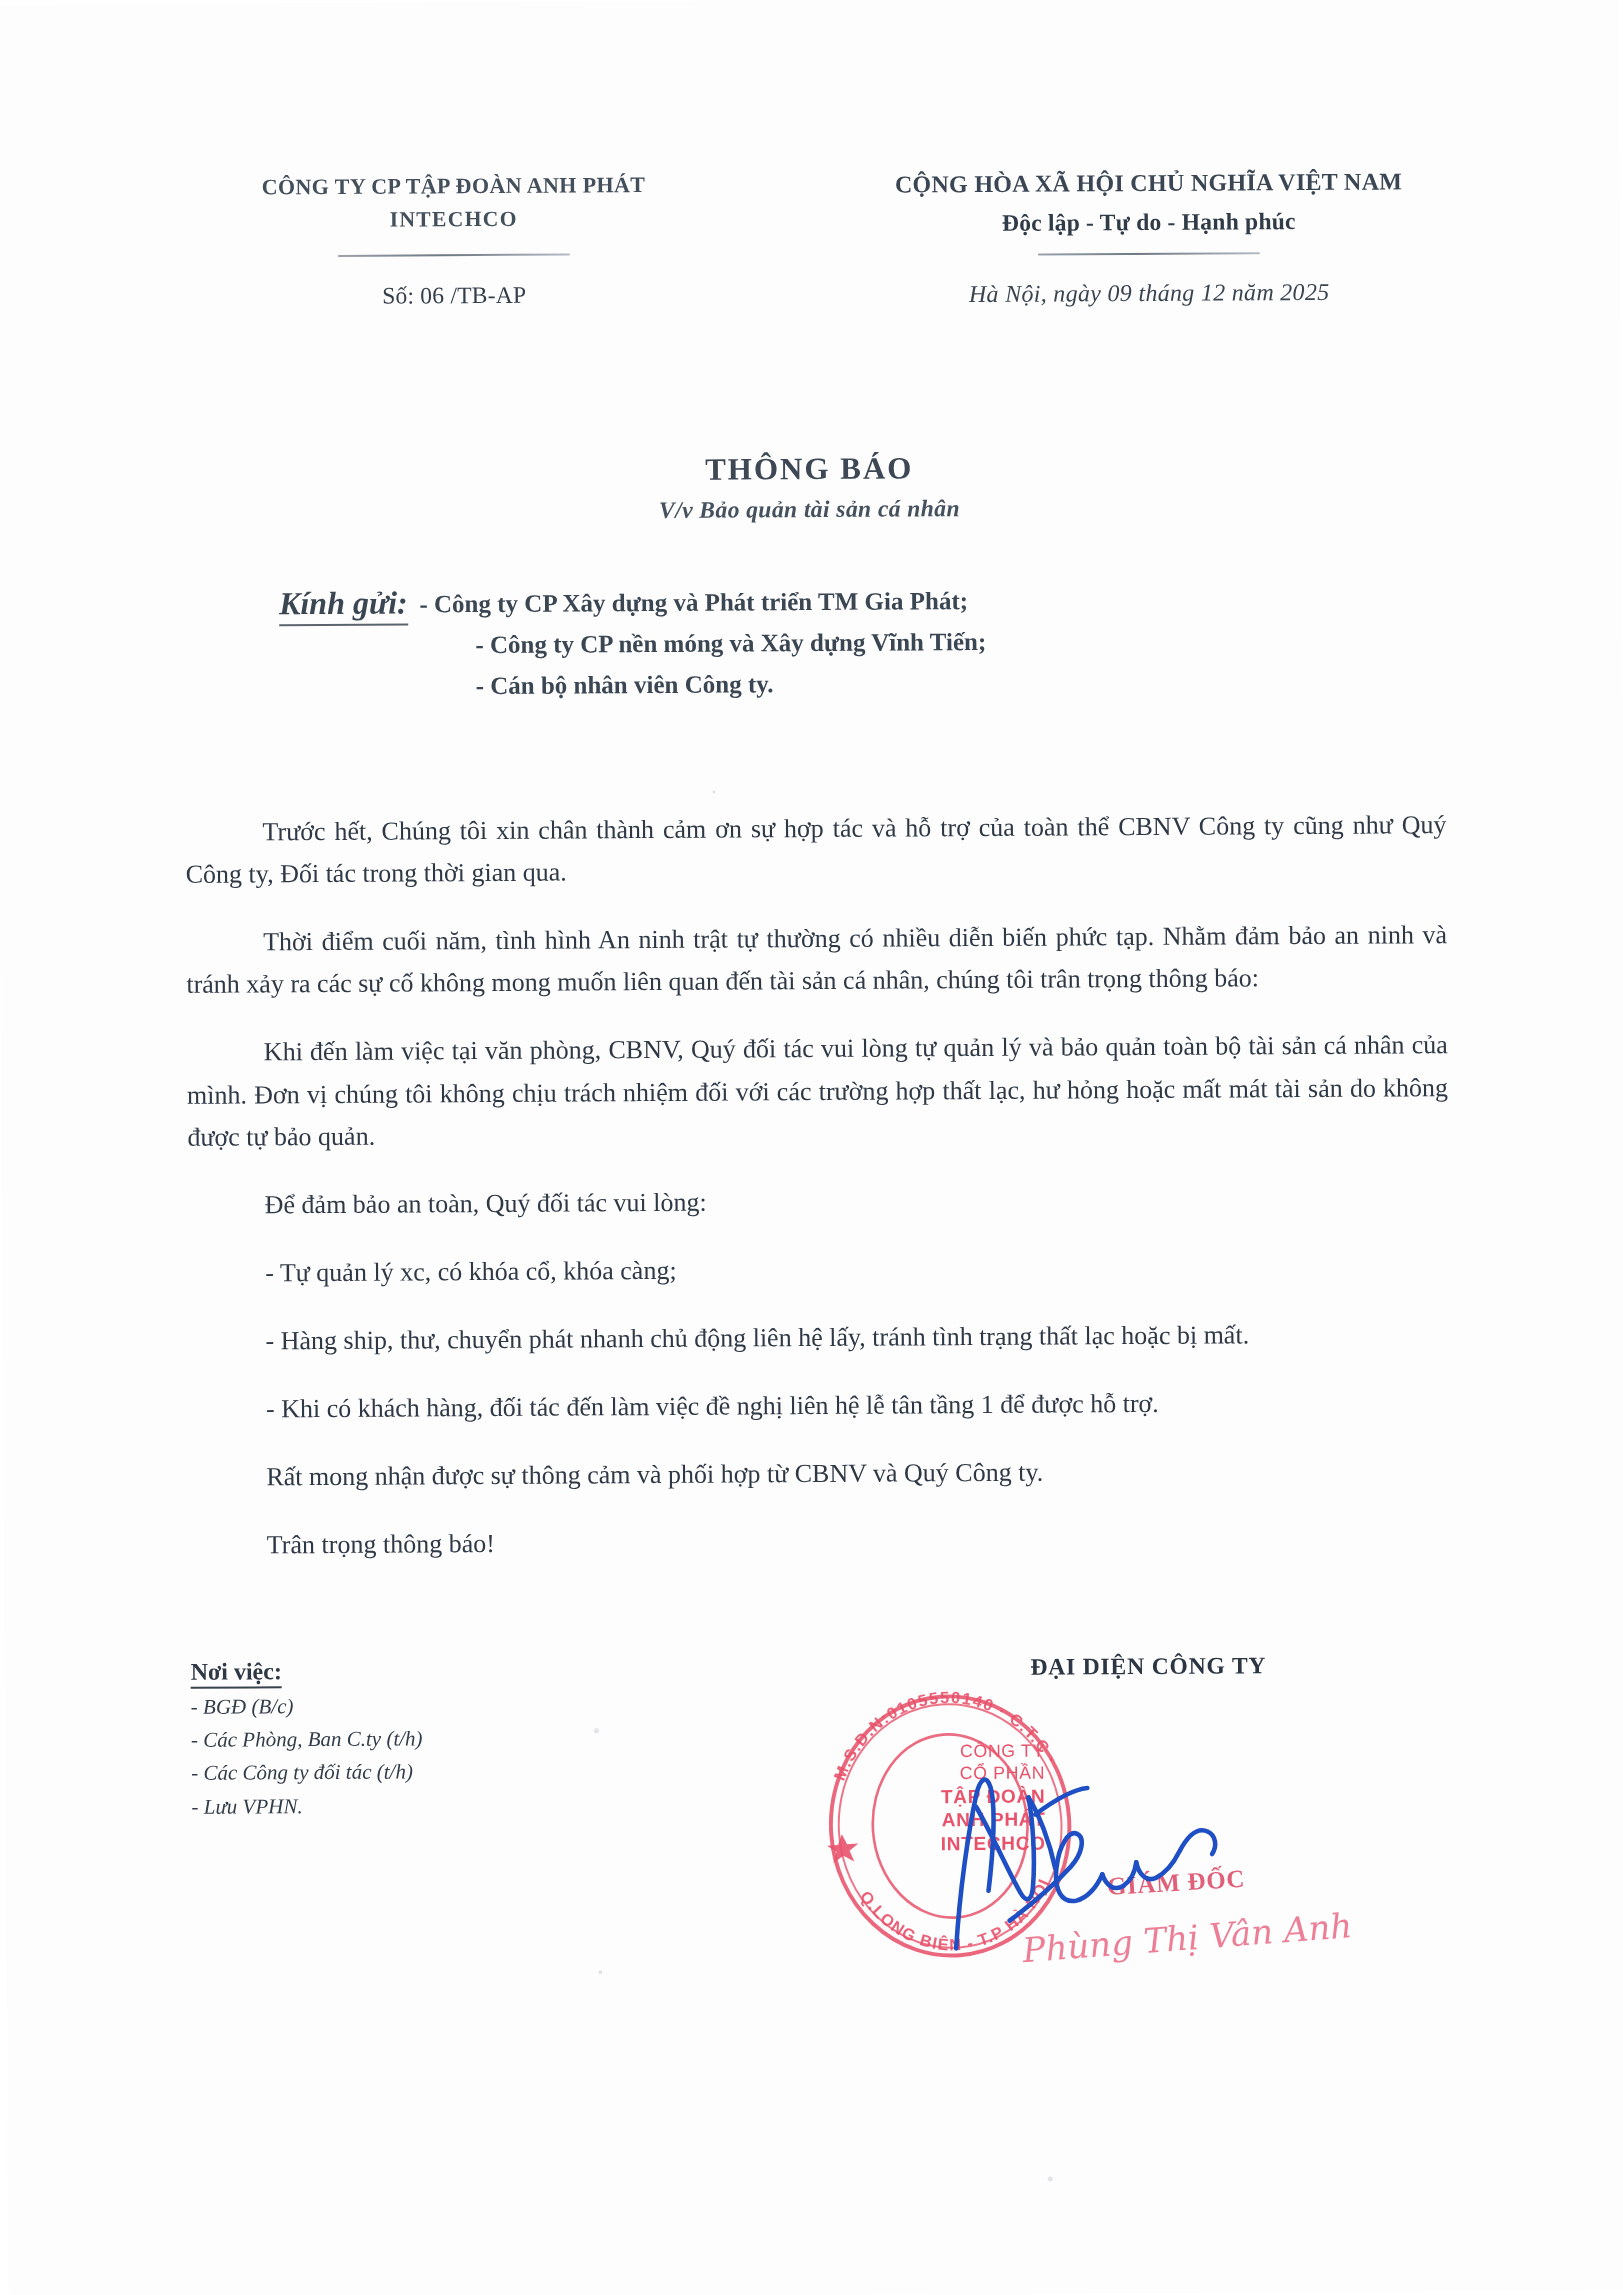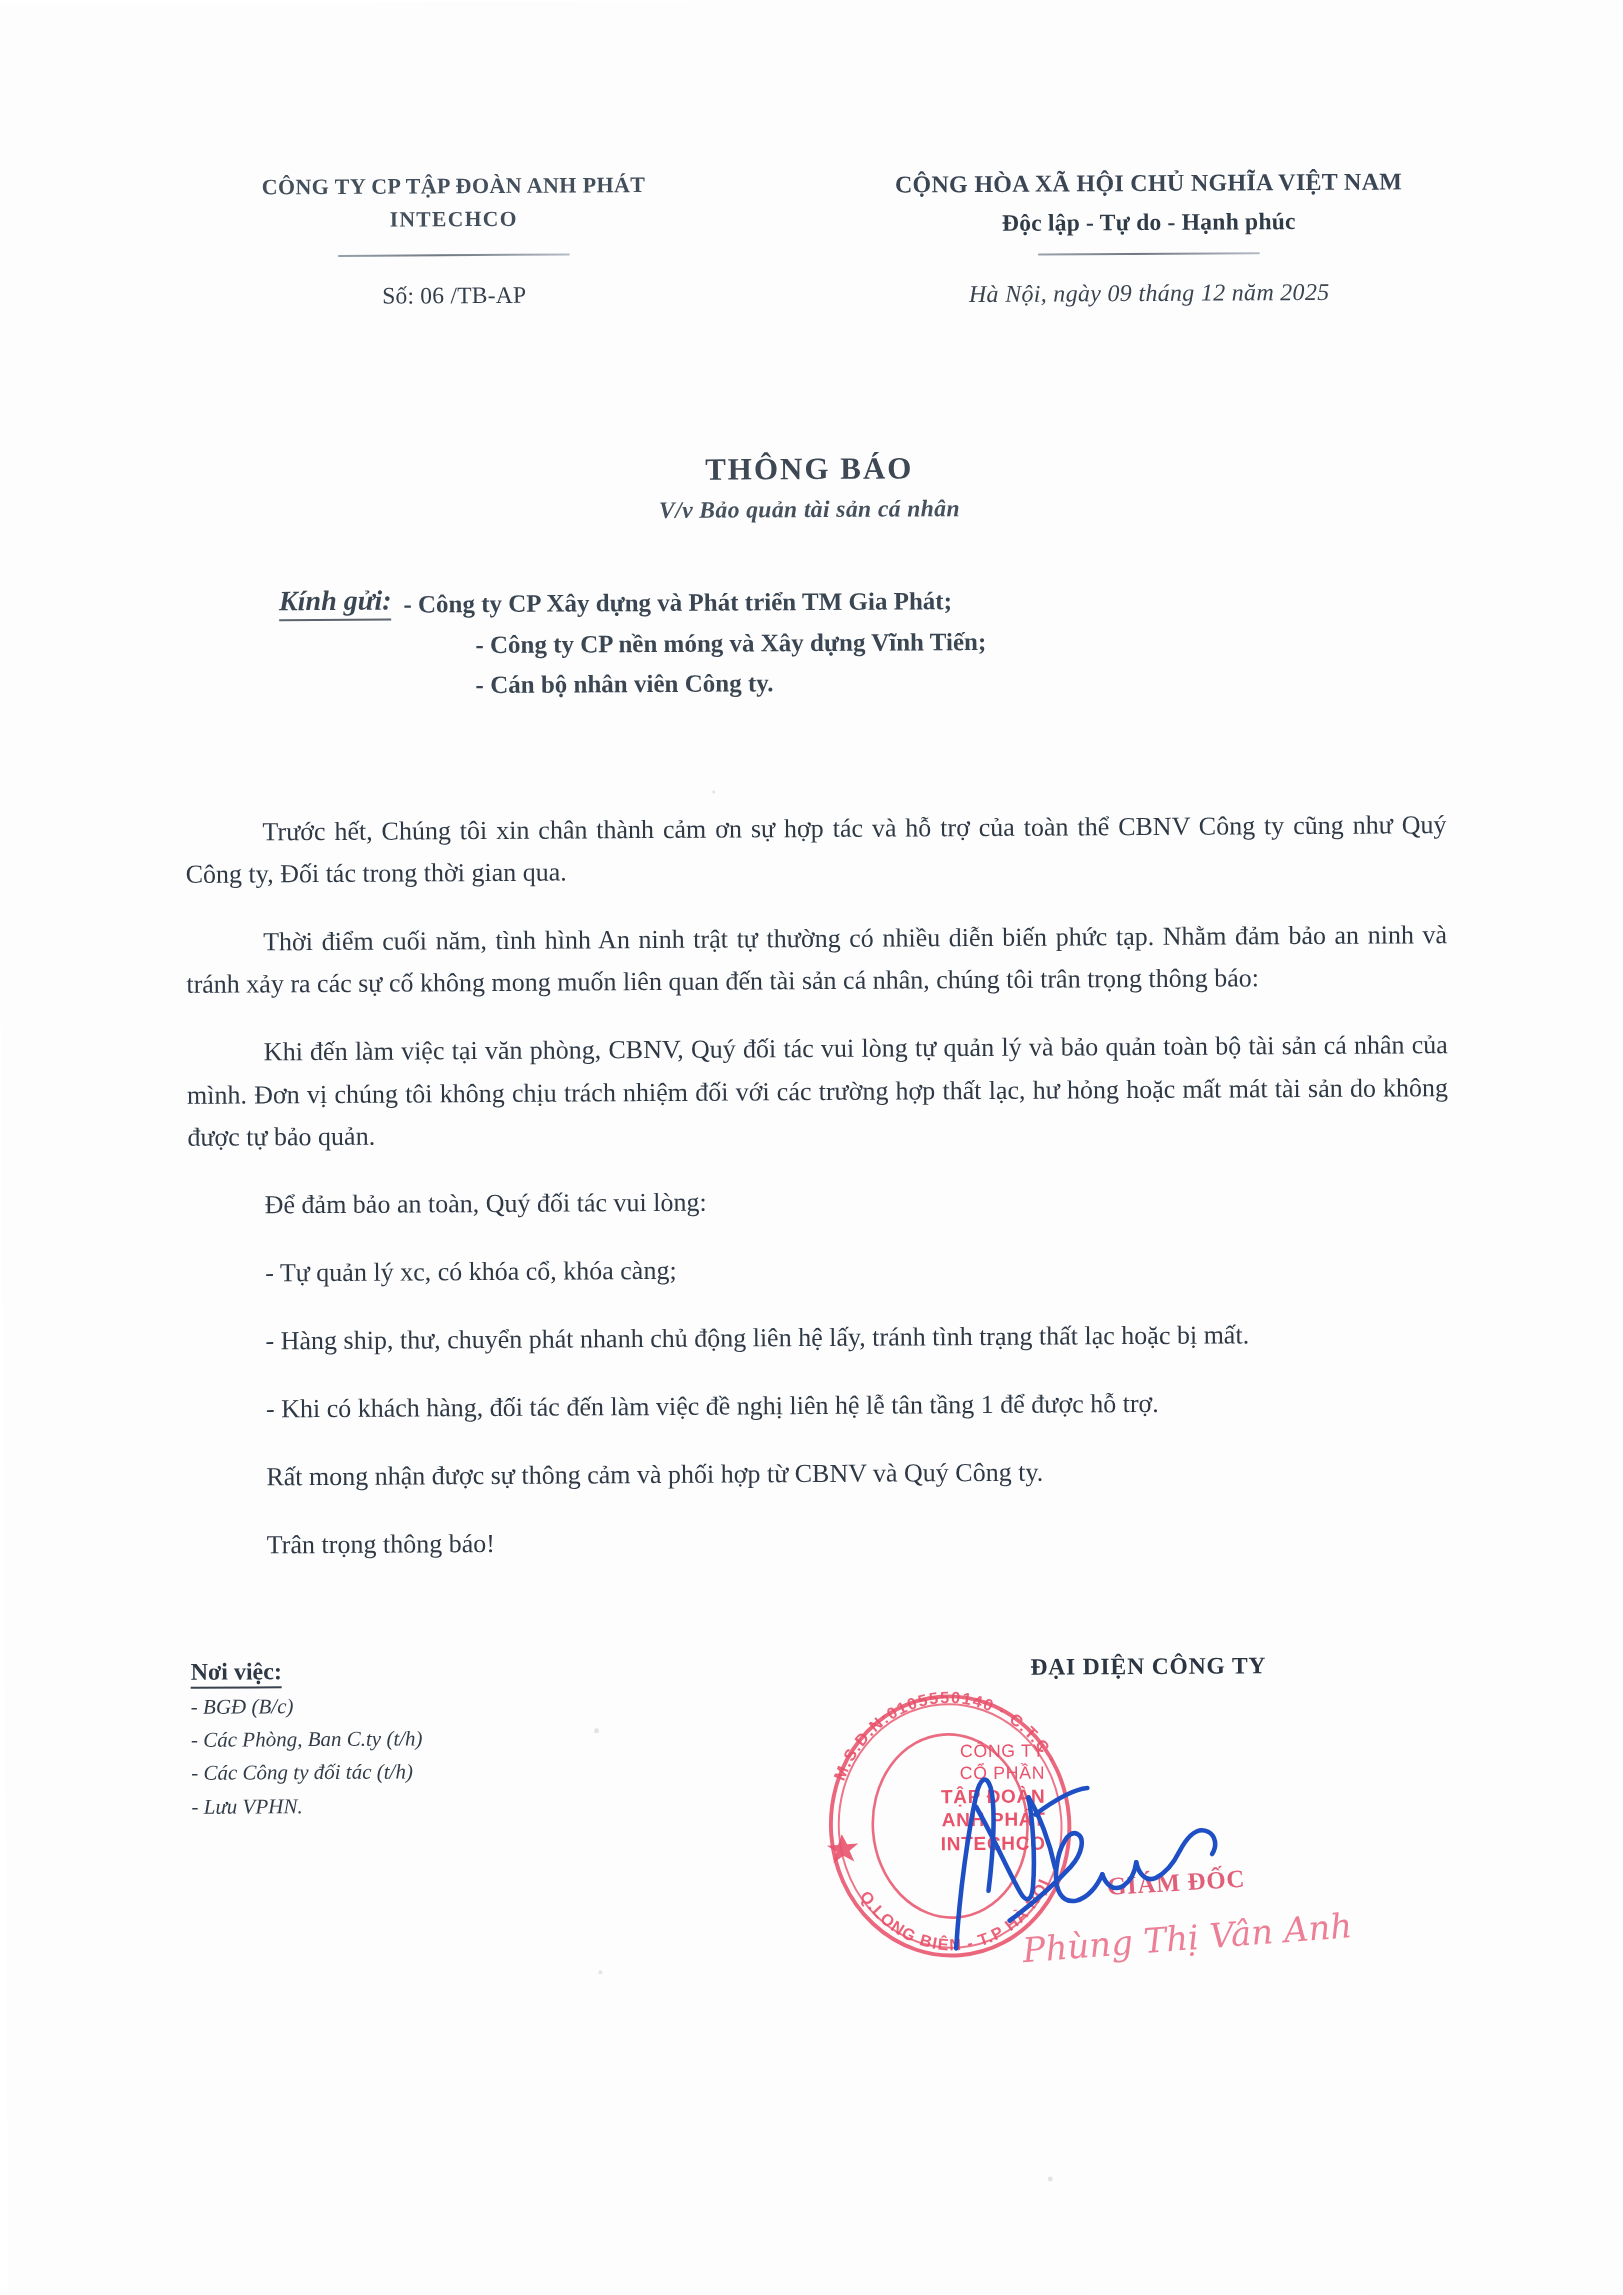--- a/index.html
+++ b/index.html
@@ -112,21 +112,21 @@
     margin-top:9.2px;
   }
 
   
   .kinhgui{
     position:absolute;
     top:582px;left:281px;right:157px;
   }
   .kg-row{display:flex;align-items:flex-start;}
   .kg-label{
-    font-size:28px;
+    font-size:32px;
     font-weight:bold;
     font-style:italic;
     color:#3b4653;
     white-space:nowrap;
     border-bottom:2.6px solid #5c646d;
     padding-bottom:2px;
     margin-right:11.8px;
   }
   .kg-item{
     font-size:25px;

